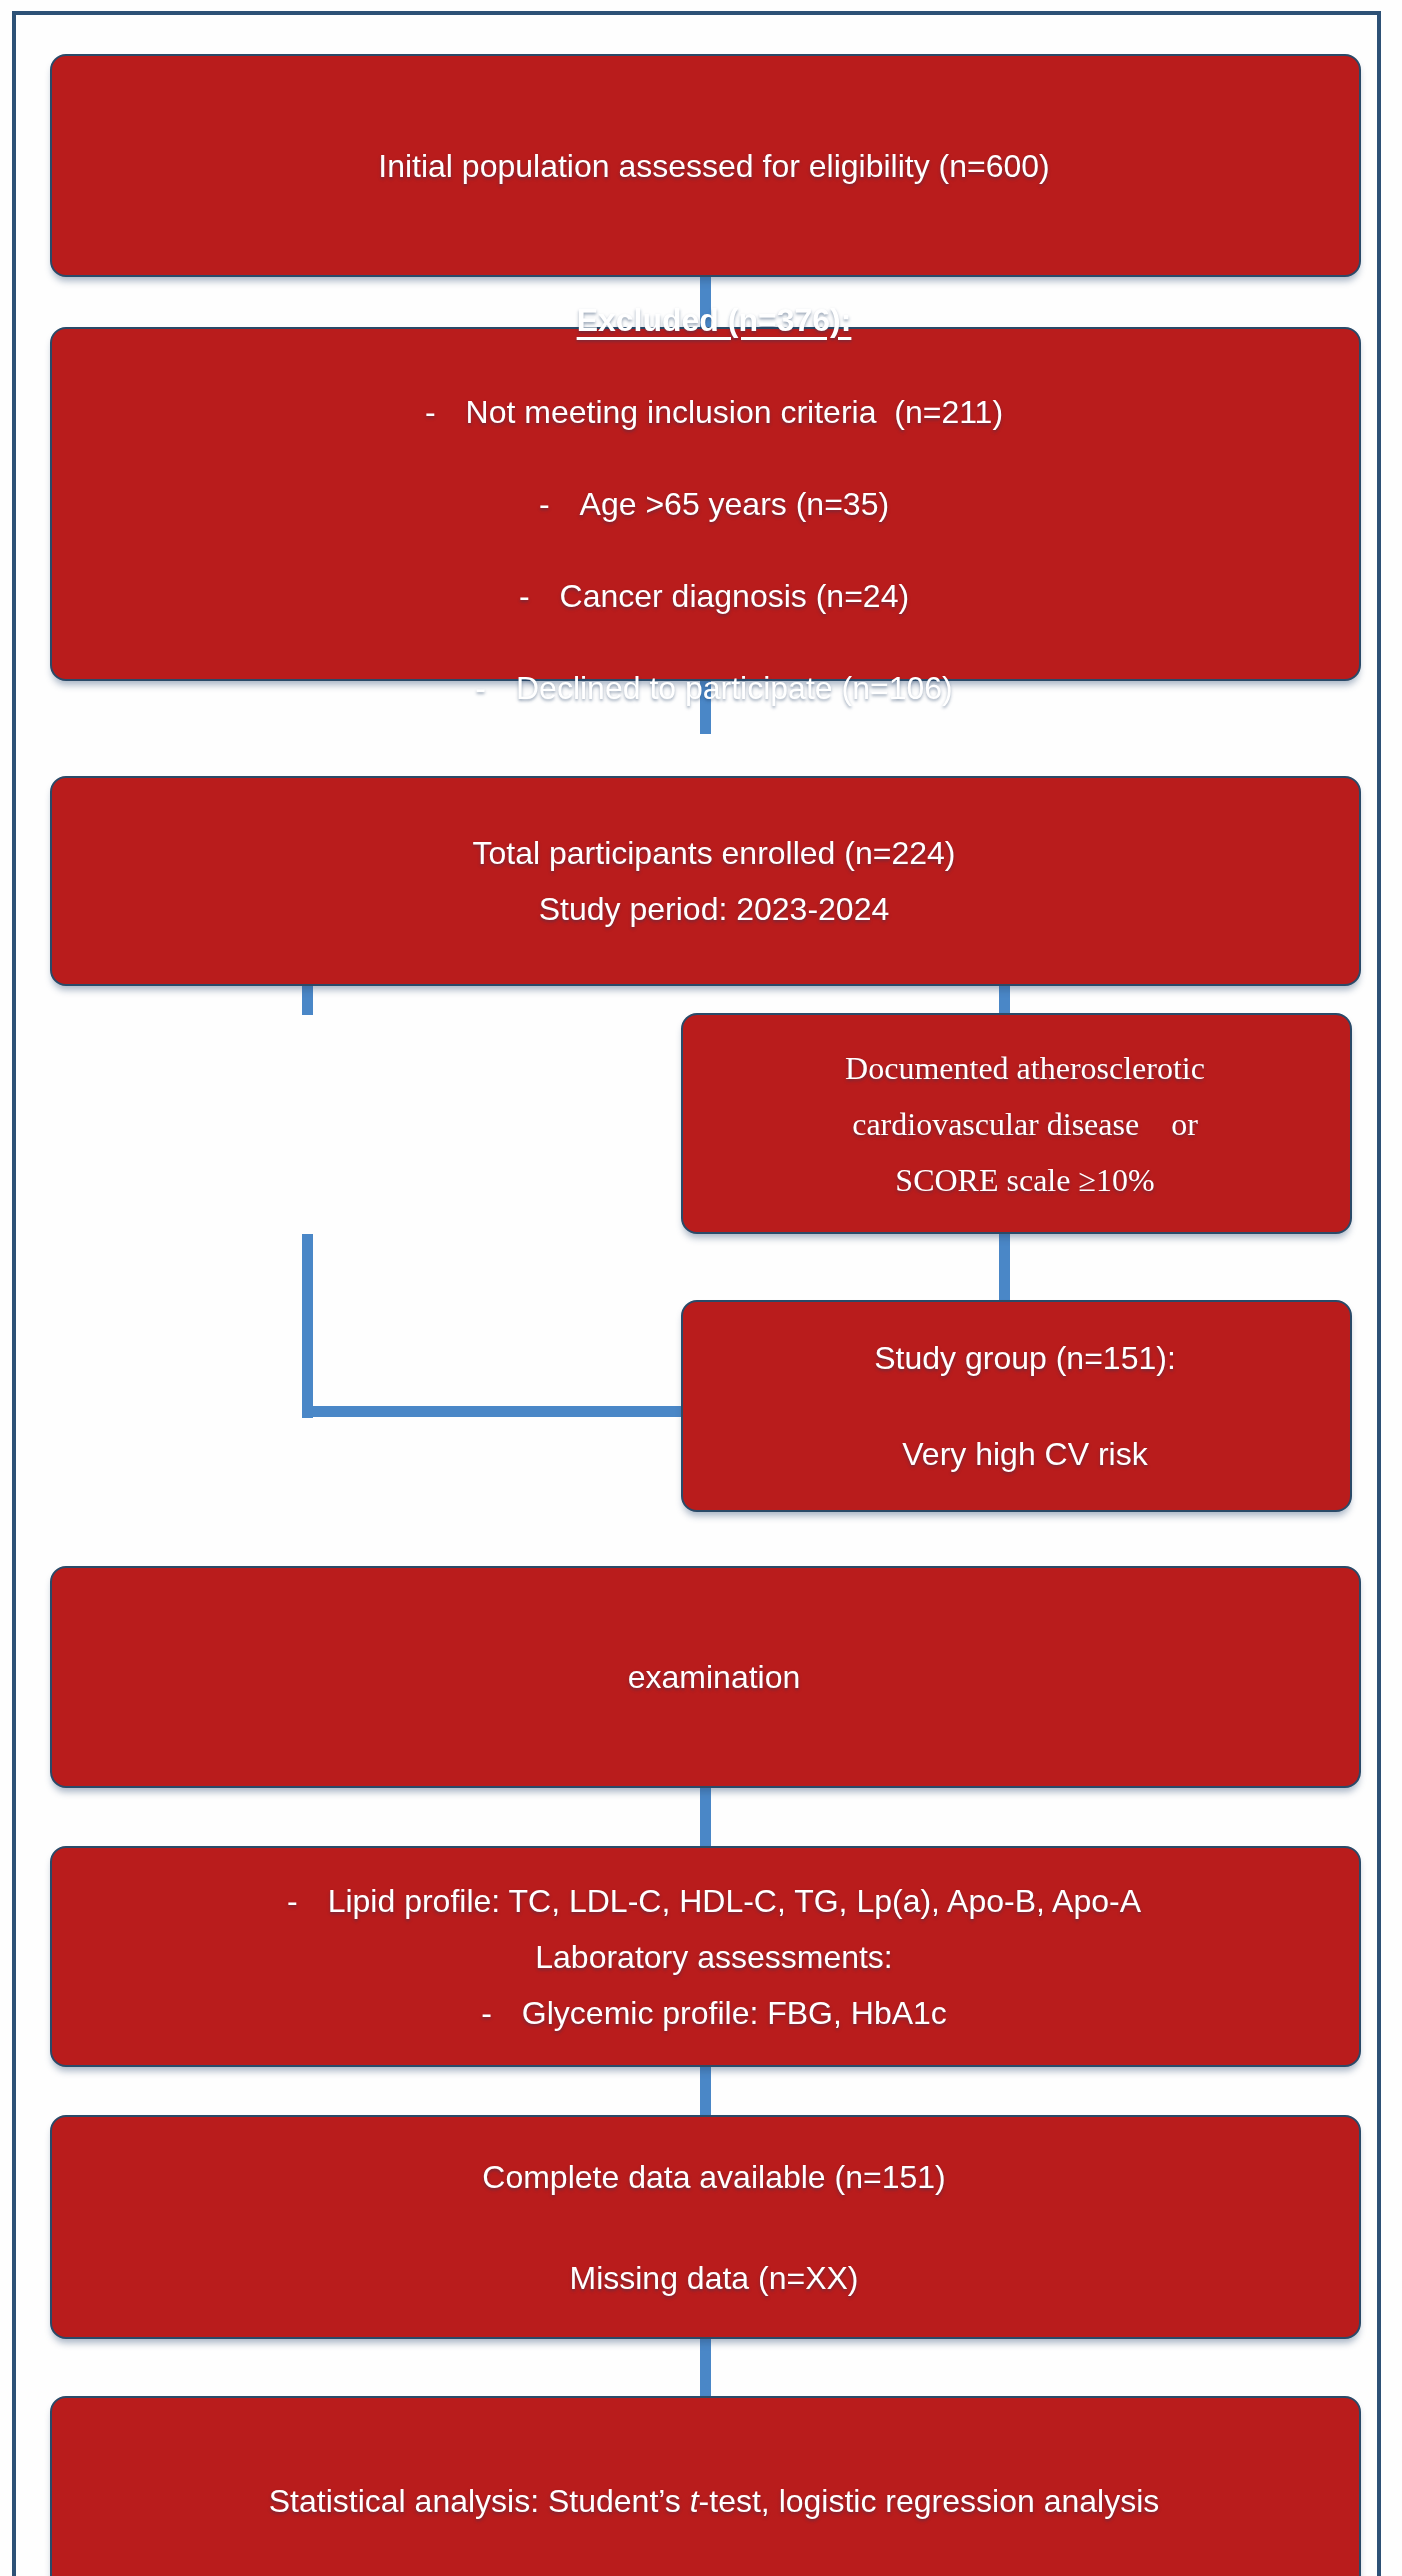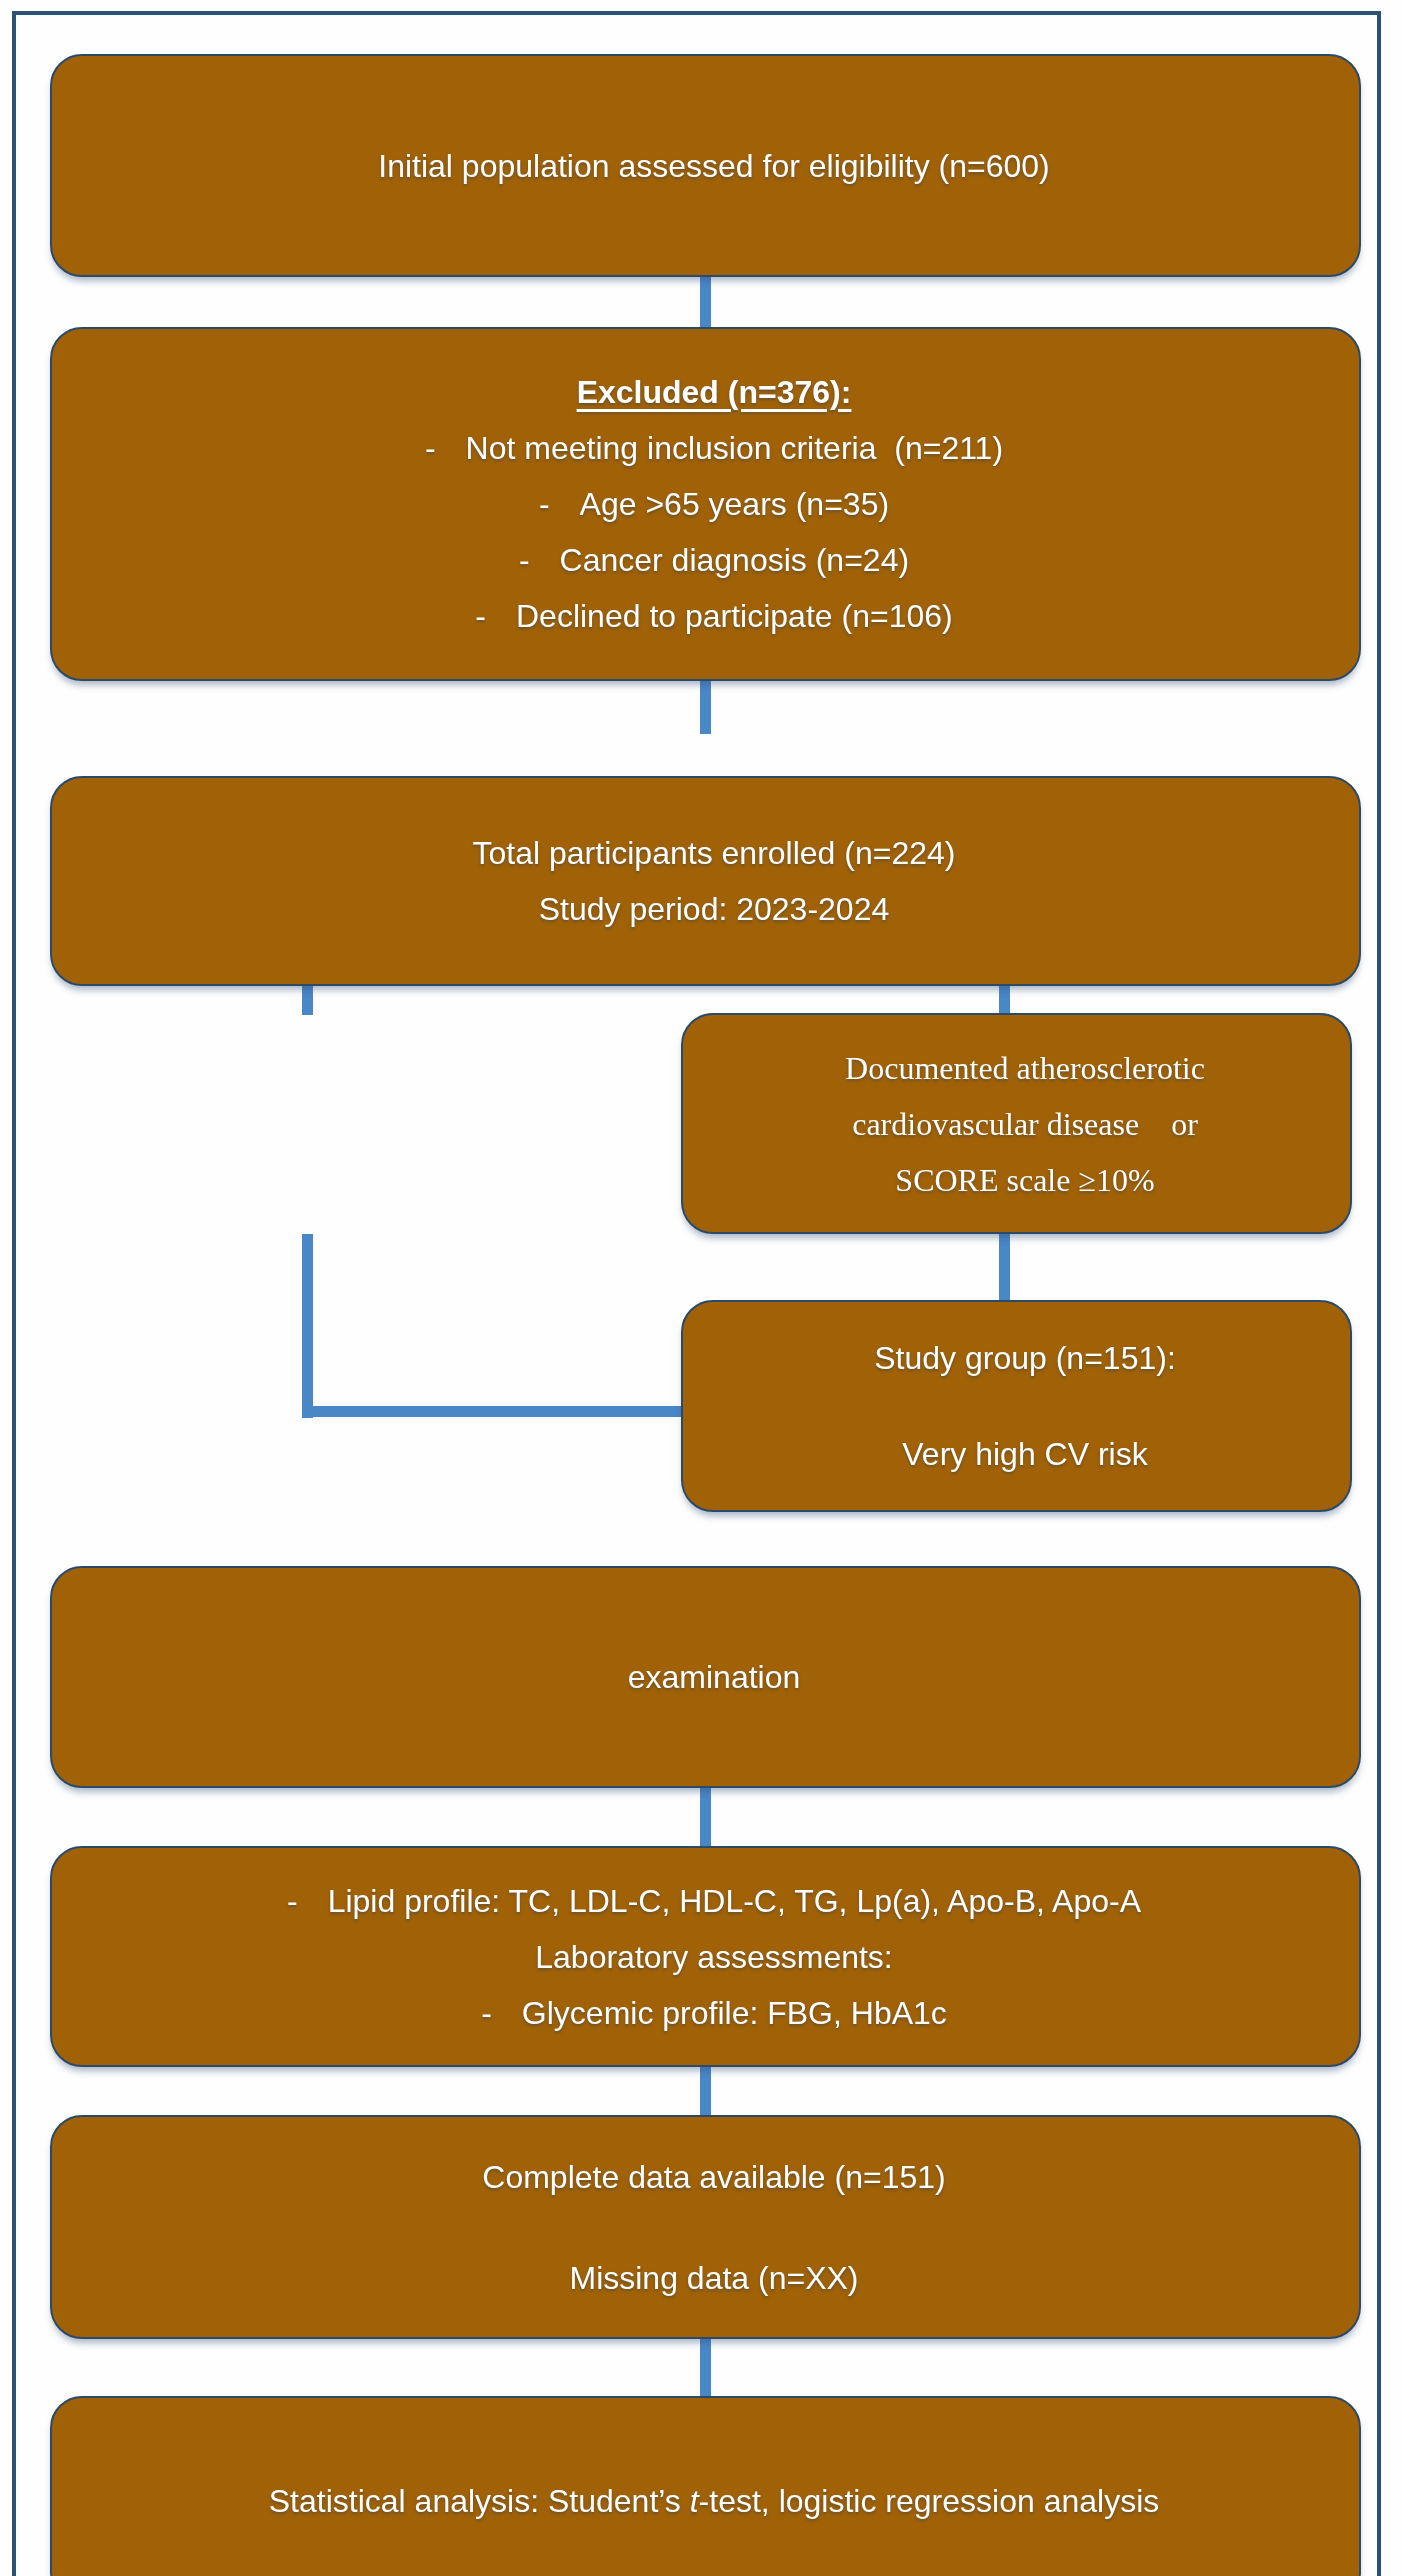--- a/index.html
+++ b/index.html
@@ -14,23 +14,23 @@
   .outer-frame {
     position: absolute;
     left: 12.4px; top: 11.3px;
     width: 1369px; height: 2678px;
     border: 4.6px solid #2d5176;
     background: transparent;
     box-sizing: border-box;
   }
   .box {
     position: absolute;
-    background: #a16207;
+    background: #b91c1c;
     border: 2.1px solid #2a4a68;
-    border-radius: 32px;
+    border-radius: 16px;
     box-sizing: border-box;
     color: #ffffff;
     display: flex;
     flex-direction: column;
     justify-content: center;
     align-items: center;
     text-align: center;
     font-size: 32px;
     line-height: 56px;
     box-shadow: 0 5.2px 7.2px -2.1px rgba(45, 75, 115, 0.40);
@@ -50,21 +50,21 @@
   .bullet-line .bullet { display: inline-block; margin-right: 30px; }
   .conn {
     position: absolute;
     background: #4a87c7;
     z-index: 1;
   }
   .italic { font-style: italic; }
 
   
   #box-initial   { left: 50px;   top: 54px;  width: 1311px; height: 223px; }
-  #box-excluded  { left: 50px;   top: 327px;  width: 1311px; height: 354px; }
+  #box-excluded  { left: 50px;   top: 327px;  width: 1311px; height: 354px; gap: 36px; }
   #box-enrolled  { left: 50px;   top: 732px; width: 1311px; height: 210px; margin-top: 44px; }
   #box-control   { left: 53px;  top: 1013px; width: 510px;  height: 221px; }
   #box-ascvd     { left: 681px; top: 1013px; width: 671px; height: 221px; font-family: Liberation Serif, serif; }
   #box-study     { left: 681px; top: 1300px; width: 671px; height: 212px; gap: 40px; }
   #box-survey    { left: 50px;   top: 1566px; width: 1311px; height: 222px; }
   #box-lab       { left: 50px;   top: 1846px; width: 1311px; height: 221px; }
   #box-complete  { left: 50px;   top: 2115px; width: 1311px; height: 224px; gap: 45px; }
   #box-stats     { left: 50px;   top: 2396px; width: 1311px; height: 209px; }
 
   #conn-initial-excluded  { left: 700px; top: 277px;  width: 11.3px;  height: 52px; }

